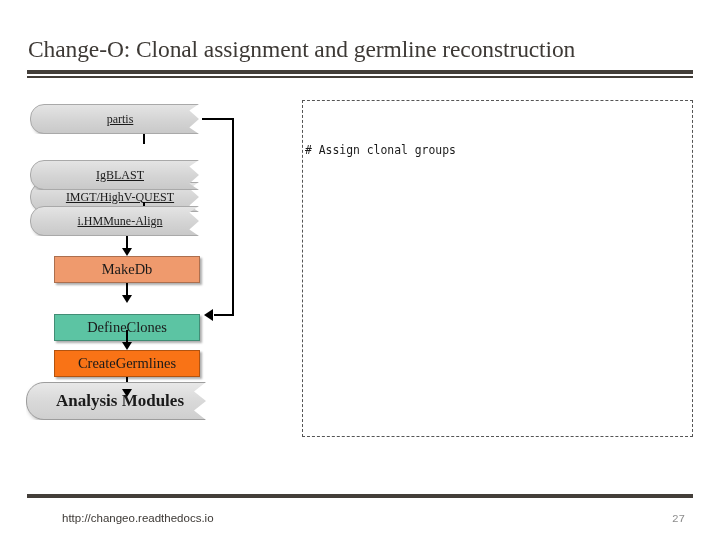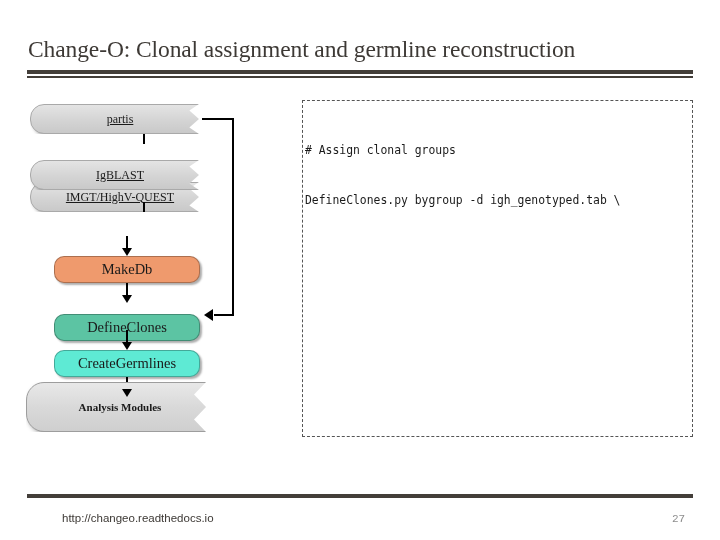--- a/index.html
+++ b/index.html
@@ -54,21 +54,20 @@
     height: 340px;
   }
   .node {
     position: absolute;
     display: flex;
     align-items: center;
     justify-content: center;
     font-family: "Liberation Serif", serif;
     color: #1a1a1a;
     box-sizing: border-box;
-    border-radius: 10px;
   }
 
   
   .node-banner {
     left: 8px;
     width: 192px;
     height: 30px;
     background: linear-gradient(to bottom, #e4e4e4 0%, #d4d4d4 55%, #c9c9c9 100%);
     border: 1px solid #a9a9a9;
     border-radius: 14px 0 0 14px;
@@ -81,25 +80,25 @@
   .node-banner-inner {
     position: relative;
     left: -6px;
   }
 
   
   #node-analysis {
     left: 4px;
     top: 286px;
     width: 200px;
-    height: 50px;
+    height: 38px;
     background: linear-gradient(to bottom, #e8e8e8 0%, #d9d9d9 50%, #cfcfcf 100%);
     border: 1px solid #9d9d9d;
     border-radius: 18px 0 0 18px;
-    font-size: 11px;
+    font-size: 17px;
     font-weight: bold;
     filter: drop-shadow(2.5px 2.5px 2px rgba(0,0,0,0.35));
     clip-path: polygon(
       0% 0%, 90% 0%, 84% 25%, 90% 50%, 84% 75%, 90% 100%, 0% 100%);
   }
 
   
   .node-rect {
     left: 32px;
     width: 146px;
@@ -203,59 +202,61 @@
   <div class="node node-banner" style="top:42px;margin-top:44px;">
     <span class="node-banner-inner">IMGT/HighV-QUEST</span>
   </div>
   <div class="arrow-dash" style="left:121px; top:72px; height:10px;"></div>
 
   <div class="node node-banner" style="top:64px;">
     <span class="node-banner-inner">IgBLAST</span>
   </div>
   <div class="arrow-dash" style="left:121px; top:106px; height:10px;"></div>
 
+  <div class="node node-banner" style="top:110px;">
+    <span class="node-banner-inner">i.HMMune-Align</span>
+  </div>
 
   <div class="arrow-v" style="left:104px; top:140px; height:14px;"></div>
   <div class="arrow-head-down" style="left:100px; top:152px;"></div>
 
   <div class="node node-rect" style="top:160px; background:#ef9a6d;">
     <span>MakeDb</span>
   </div>
 
   <div class="arrow-v" style="left:104px; top:187px; height:16px;"></div>
   <div class="arrow-head-down" style="left:100px; top:199px;"></div>
 
   <div class="node node-rect" style="top:218px; background:#5cc4a3;">
     <span>DefineClones</span>
   </div>
 
   <div class="arrow-v" style="left:104px; top:234px; height:16px;"></div>
   <div class="arrow-head-down" style="left:100px; top:246px;"></div>
 
-  <div class="node node-rect" style="top:254px; background:#5eead4;">
+  <div class="node node-rect" style="top:254px; background:#f97316;">
     <span>CreateGermlines</span>
   </div>
 
   <div class="arrow-v" style="left:104px; top:281px; height:16px;"></div>
   <div class="arrow-head-down" style="left:100px; top:293px; z-index:5;"></div>
 
   <div class="node" id="node-analysis">
     <span class="node-banner-inner">Analysis Modules</span>
   </div>
 
   <div class="feedback-line" style="left:180px; top:22px; width:32px; height:0; border-width:2px 0 0 0;"></div>
   <div class="feedback-line" style="left:210px; top:22px; width:0; height:198px; border-width:0 0 0 2px;"></div>
   <div class="feedback-line" style="left:192px; top:218px; width:20px; height:0; border-width:2px 0 0 0;"></div>
   <div class="arrow-head-left" style="left:182px; top:213px;"></div>
 
 </div>
 
 <div id="code-block">
   <div class="code-line"># Assign clonal groups</div>
-  <div class="code-line">DefineClones.py bygroup -d igh_genotyped.tab \</div>
   <div class="code-line"></div>
   
   
   
   
   
   
   
   
 </div>

